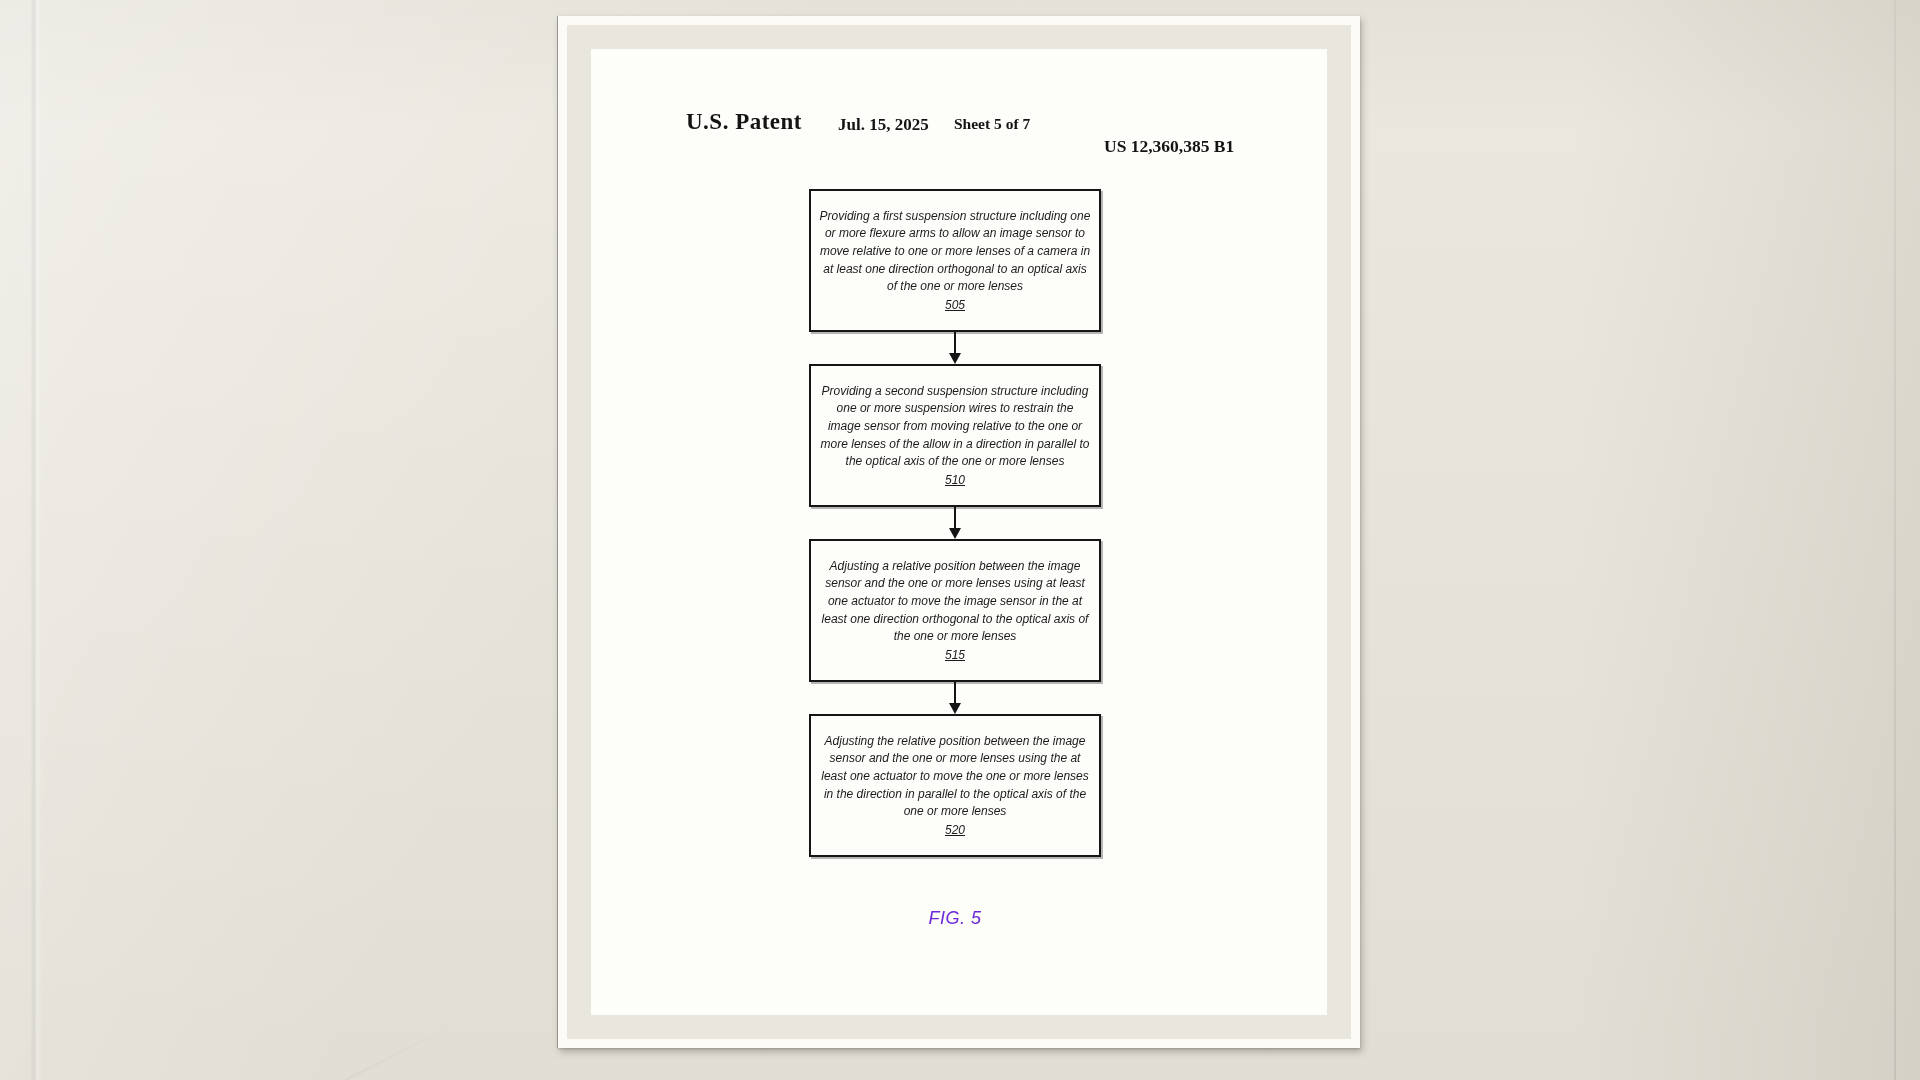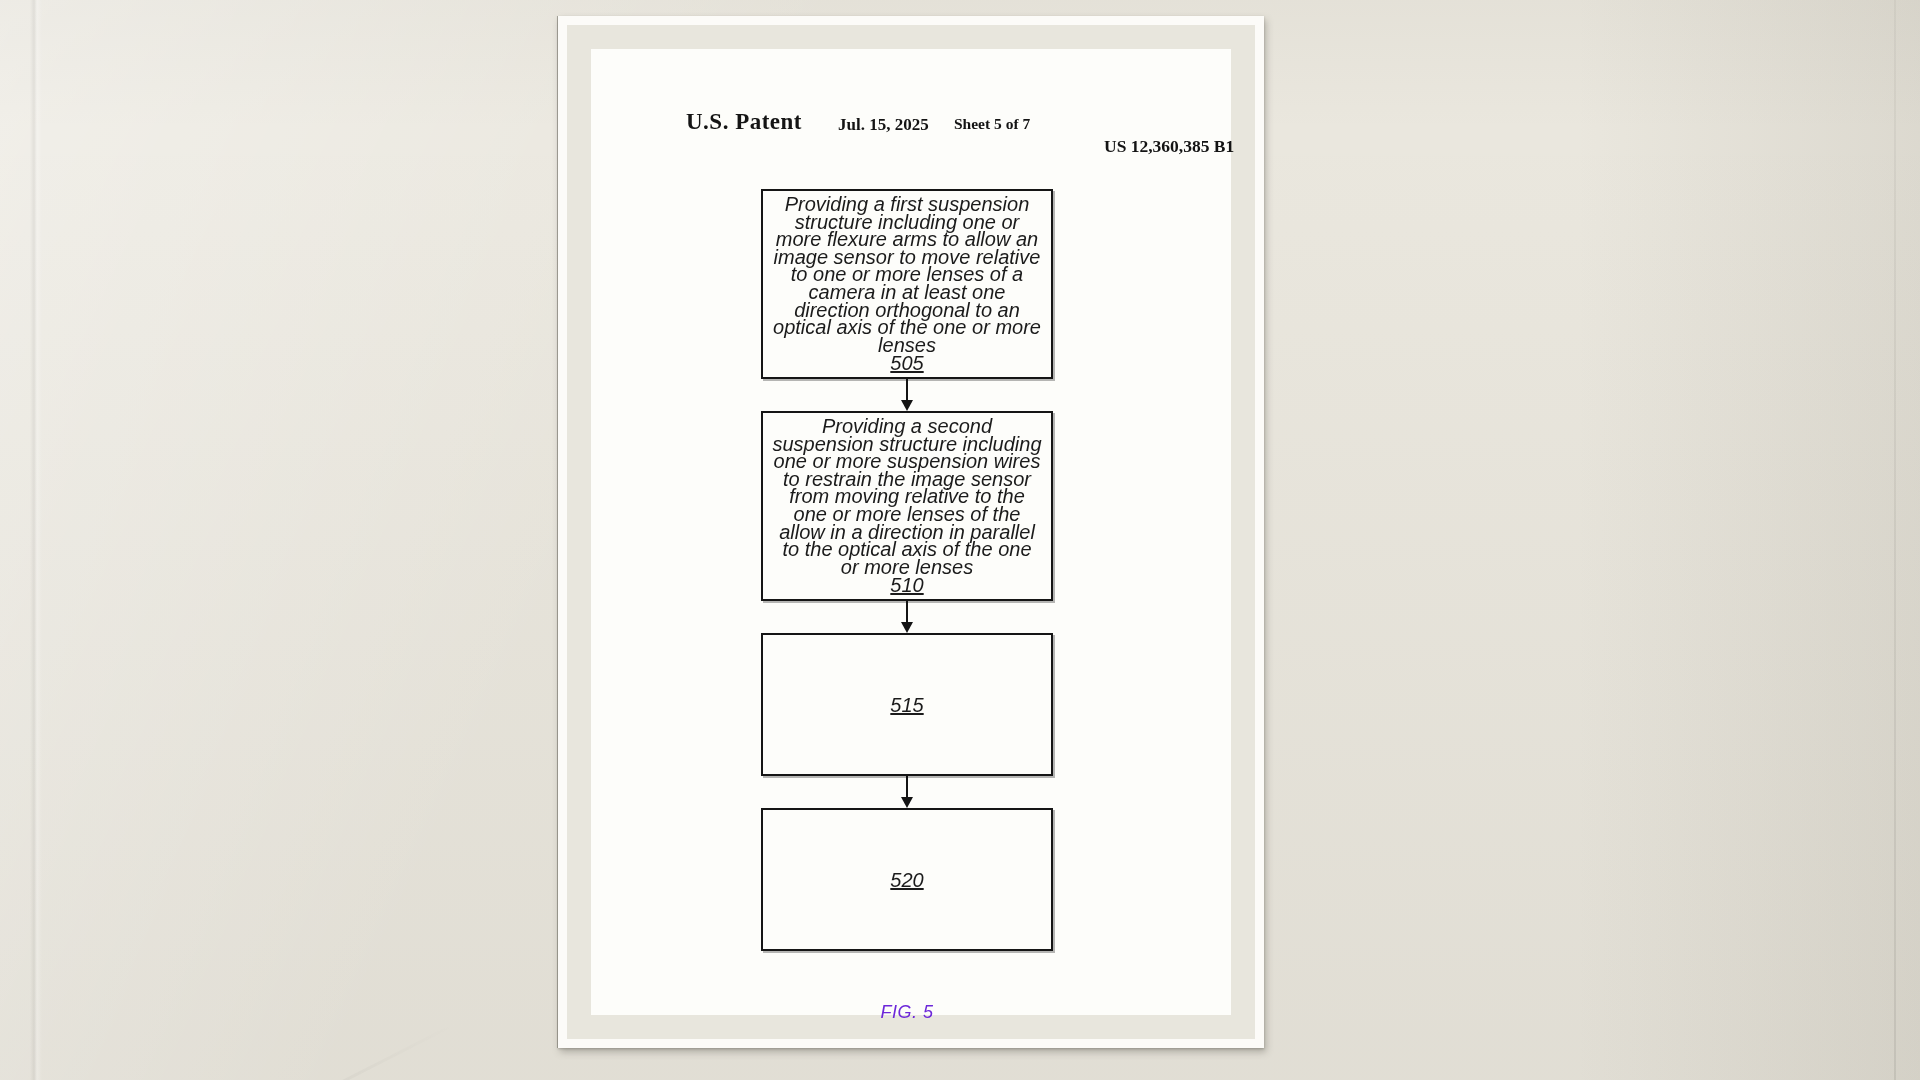--- a/index.html
+++ b/index.html
@@ -22,21 +22,21 @@
     background: linear-gradient(90deg, rgba(0,0,0,0.10), rgba(0,0,0,0));
     transform: rotate(-27deg);
   }
   .crease-r {
     right: 24px; top: 0; width: 2px; height: 100%;
     background: linear-gradient(180deg, rgba(0,0,0,0.04), rgba(0,0,0,0.08));
   }
 
   
   .sheet {
-    position: absolute; left: 558px; top: 16px; width: 706px; height: 1032px;
+    position: absolute; left: 558px; top: 16px; width: 802px; height: 1032px;
     background: #fcfbf8;
     box-shadow: -1px 0 0 rgba(90,88,80,0.45), 2px 4px 7px rgba(80,78,70,0.35), 0 1px 2px rgba(80,78,70,0.3);
   }
   .matte {
     position: absolute; inset: 9px;
     background: #e8e6dd;
   }
   .paper {
     position: absolute; inset: 24px;
     background: #fdfdfa;
@@ -58,21 +58,21 @@
   .step-box {
     width: 292px; min-height: 143px;
     border: 2px solid #151515;
     background: #fdfdfa;
     box-shadow: 2px 2px 0 rgba(45,45,45,0.35);
     display: flex; flex-direction: column; justify-content: center; align-items: center;
     padding: 5px 8px 4px;
     text-align: center;
     color: #1b1b1b;
     font-style: italic;
-    font-size: 20px; line-height: 17.6px;
+    font-size: 12px; line-height: 17.6px;
   }
   .step-text { display: block; }
   .step-label { display: block; text-decoration: underline; margin-top: 1px; }
 
   .arrow {
     height: 32px; display: flex; flex-direction: column; align-items: center;
   }
   .arrow .stem { width: 2px; flex: 1; background: #141414; }
   .arrow .head {
     width: 0; height: 0;
@@ -118,29 +118,31 @@
           <span class="step-text">Providing a second suspension structure including one or more suspension wires to restrain the image sensor from moving relative to the one or more lenses of the allow in a direction in parallel to the optical axis of the one or more lenses</span>
           <span class="step-label">510</span>
         </div>
 
         <div class="arrow">
           <div class="stem"></div>
           <div class="head"></div>
         </div>
 
         <div class="step-box">
+          <span class="step-text">Adjusting a relative position between the image sensor and the one or more lenses using at least one actuator to move the image sensor in the at least one direction orthogonal to the optical axis of the one or more lenses</span>
           <span class="step-label">515</span>
         </div>
 
         <div class="arrow">
           <div class="stem"></div>
           <div class="head"></div>
         </div>
 
         <div class="step-box">
+          <span class="step-text">Adjusting the relative position between the image sensor and the one or more lenses using the at least one actuator to move the one or more lenses in the direction in parallel to the optical axis of the one or more lenses</span>
           <span class="step-label">520</span>
         </div>
 
         <div class="fig-caption">FIG. 5</div>
       </div>
 
     </div>
   </div>
 </div>
 

